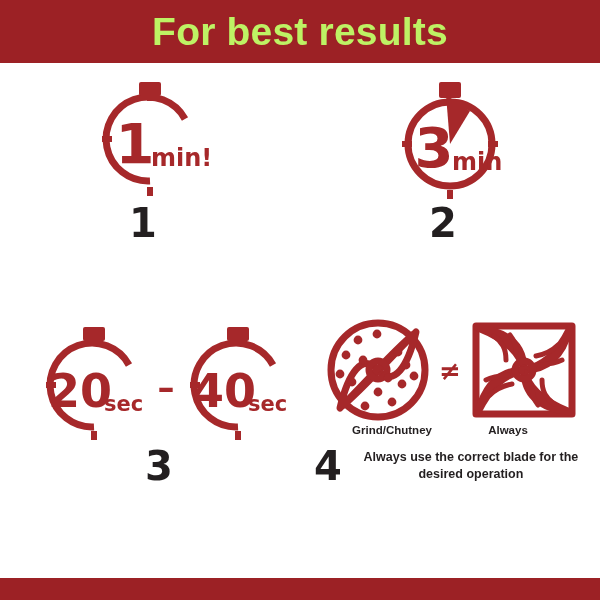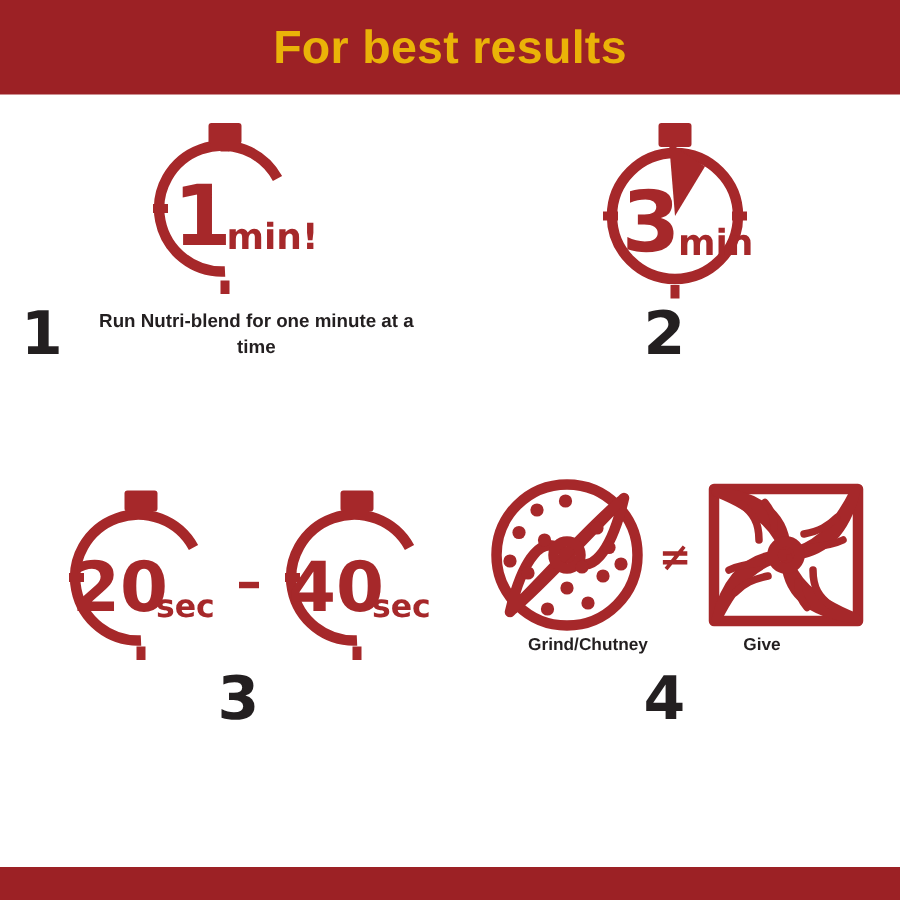--- a/index.html
+++ b/index.html
@@ -26,22 +26,22 @@
     position: absolute;
     left: 0; top: 0;
     width: 600px;
     height: 63px;
     background: #9c2125;
     display: flex;
     align-items: center;
     justify-content: center;
   }
   .header-title {
-    color: #eab308;
-    font-size: 31px;
+    color: #bef264;
+    font-size: 39px;
     font-weight: bold;
     letter-spacing: 0.2px;
     line-height: 1;
     text-align: center;
   }
 
   
   .footer {
     position: absolute;
     left: 0; top: 578px;
@@ -146,21 +146,20 @@
           </g>
 
           <rect x="64" y="5" width="22" height="14" rx="2" fill="#a6282a"></rect>
 
           <text x="60" y="86" font-family="'DejaVu Sans',sans-serif" font-size="56" font-weight="bold" fill="#a6282a" text-anchor="middle">1</text>
           <text x="76" y="89" font-family="'DejaVu Sans',sans-serif" font-size="24" font-weight="bold" fill="#a6282a">min!</text>
         </svg>
       </div>
       <div class="caption-row">
         <div class="step-num">1</div>
-        <div class="caption-text">Run Nutri-blend for one minute at a time</div>
       </div>
     </div>
 
     <div class="tip tip-2">
       <div class="icon-area">
         <svg width="140" height="124" viewBox="0 0 140 124">
           <circle cx="70" cy="67" r="42" fill="none" stroke="#a6282a" stroke-width="7"></circle>
           <g stroke="#a6282a" stroke-width="6">
             <line x1="22" y1="67" x2="32" y2="67"></line>
             <line x1="108" y1="67" x2="118" y2="67"></line>
@@ -265,25 +264,26 @@
                 <path d="M 220 47 C 230 46 236 45 242 42"></path>
                 <path d="M 222 62 C 222 74 226 80 234 86"></path>
                 <path d="M 212 70 C 212 78 214 82 218 87"></path>
                 <path d="M 192 66 C 182 68 176 71 170 77"></path>
                 <path d="M 188 57 C 178 58 172 59 166 62"></path>
               </g>
             </g>
           </svg>
           <div class="blade-labels">
             <div class="blade-label">Grind/Chutney</div>
-            <div class="blade-label">Give</div>
+            <div class="blade-label">Always</div>
           </div>
         </div>
       </div>
       <div class="caption-row">
         <div class="step-num">4</div>
+        <div class="caption-text">Always use the correct blade for the desired operation</div>
       </div>
     </div>
 
   </div>
 
   <div class="footer"></div>
 </div>
 
 </body></html>

